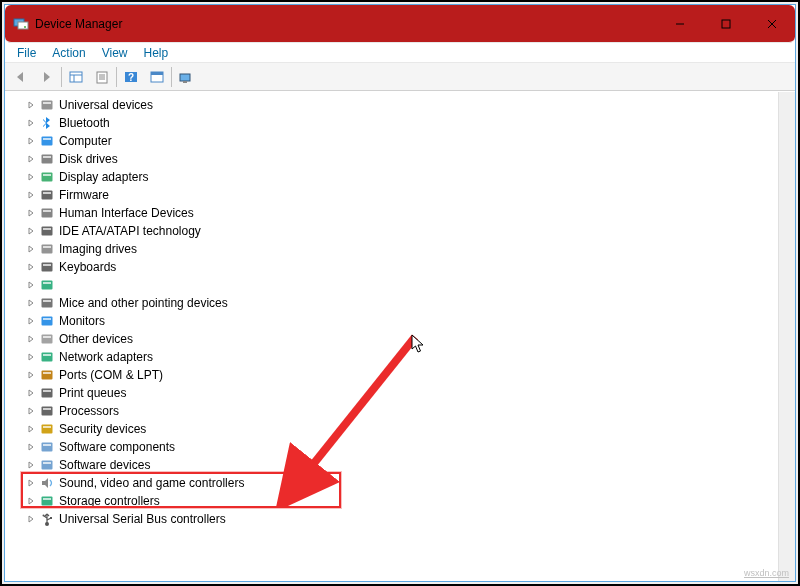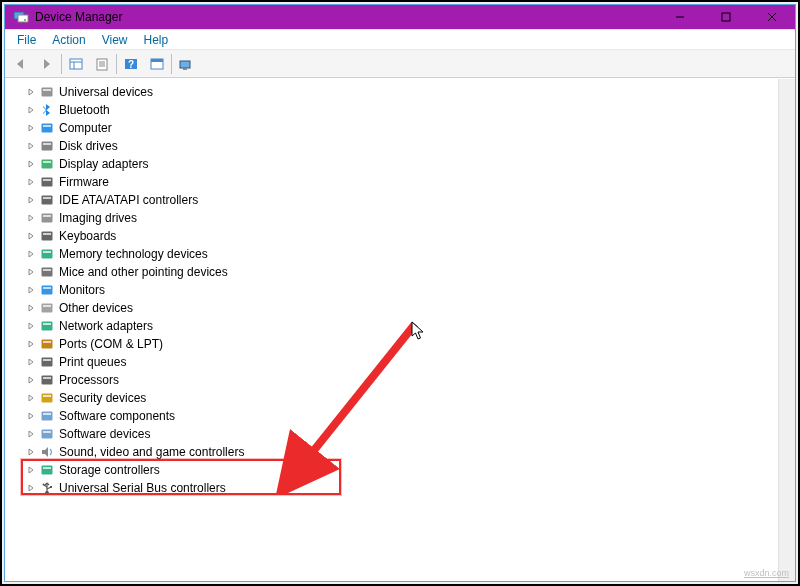--- a/index.html
+++ b/index.html
@@ -1,19 +1,19 @@
 <!DOCTYPE html>
 <html><head>
   <meta charset="utf-8">
   <style>
     * { box-sizing: border-box; margin: 0; padding: 0; }
     body { font-family: "Segoe UI", Tahoma, sans-serif; font-size: 12px; background: #fff; }
     .outer-border { border: 2px solid #000; width: 800px; height: 586px; position: relative; background: #f0f0f0; padding: 2px; }
     .window { width: 100%; height: 100%; border: 1px solid #5aa6e0; background: #fff; display: flex; flex-direction: column; position: relative; }
-    .titlebar { display: flex; align-items: center; height: 25px; background: #a21caf; border-bottom: 1px solid #e8e8e8; }
+    .titlebar { display: flex; align-items: center; height: 38px; background: #b91c1c; border-bottom: 1px solid #e8e8e8; border-radius: 6px; }
     .title-icon { width: 16px; height: 16px; margin-left: 8px; margin-right: 6px; }
     .title-text { flex: 1; font-size: 12px; color: #000; }
     .window-controls { display: flex; }
     .wc { width: 46px; height: 30px; display: flex; align-items: center; justify-content: center; }
     .menubar { display: flex; height: 20px; align-items: center; background: #fff; padding-left: 4px; border-bottom: 1px solid #e8e8e8; }
     .menu-item { padding: 2px 8px; font-size: 12px; color: #0369a1; }
     .toolbar { display: flex; height: 28px; align-items: center; background: #f5f5f5; border-bottom: 1px solid #d0d0d0; padding-left: 4px; gap: 2px; }
     .tb { width: 24px; height: 22px; display: flex; align-items: center; justify-content: center; border: 1px solid transparent; }
     .tb-divider { width:1px; height:20px; background:#c0c0c0; }
     .content-area { flex: 1; display: flex; position: relative; background: #fff; border-top: 1px solid #fff; }
@@ -205,25 +205,39 @@
             <span>Firmware</span>
           </div>
           <div class="tree-item">
             <span class="chevron">
               <svg width="8" height="8" viewBox="0 0 8 8">
                 <path d="M2 1 L6 4 L2 7 Z" fill="none" stroke="#888" stroke-width="1"></path>
               </svg>
             </span>
             <span class="node-icon">
               <svg width="14" height="14" viewBox="0 0 14 14">
+                <rect x="1.5" y="2.5" width="11" height="9" rx="1" fill="#777" opacity="0.9"></rect>
+                <rect x="3" y="4" width="8" height="2" fill="#fff" opacity="0.7"></rect>
+              </svg>
+            </span>
+            <span>Human Interface Devices</span>
+          </div>
+          <div class="tree-item">
+            <span class="chevron">
+              <svg width="8" height="8" viewBox="0 0 8 8">
+                <path d="M2 1 L6 4 L2 7 Z" fill="none" stroke="#888" stroke-width="1"></path>
+              </svg>
+            </span>
+            <span class="node-icon">
+              <svg width="14" height="14" viewBox="0 0 14 14">
                 <rect x="1.5" y="2.5" width="11" height="9" rx="1" fill="#555" opacity="0.9"></rect>
                 <rect x="3" y="4" width="8" height="2" fill="#fff" opacity="0.7"></rect>
               </svg>
             </span>
-            <span>IDE ATA/ATAPI controllers</span>
+            <span>IDE ATA/ATAPI technology</span>
           </div>
           <div class="tree-item">
             <span class="chevron">
               <svg width="8" height="8" viewBox="0 0 8 8">
                 <path d="M2 1 L6 4 L2 7 Z" fill="none" stroke="#888" stroke-width="1"></path>
               </svg>
             </span>
             <span class="node-icon">
               <svg width="14" height="14" viewBox="0 0 14 14">
                 <rect x="1.5" y="2.5" width="11" height="9" rx="1" fill="#888" opacity="0.9"></rect>
@@ -251,21 +265,20 @@
               <svg width="8" height="8" viewBox="0 0 8 8">
                 <path d="M2 1 L6 4 L2 7 Z" fill="none" stroke="#888" stroke-width="1"></path>
               </svg>
             </span>
             <span class="node-icon">
               <svg width="14" height="14" viewBox="0 0 14 14">
                 <rect x="1.5" y="2.5" width="11" height="9" rx="1" fill="#2a7" opacity="0.9"></rect>
                 <rect x="3" y="4" width="8" height="2" fill="#fff" opacity="0.7"></rect>
               </svg>
             </span>
-            <span>Memory technology devices</span>
           </div>
           <div class="tree-item">
             <span class="chevron">
               <svg width="8" height="8" viewBox="0 0 8 8">
                 <path d="M2 1 L6 4 L2 7 Z" fill="none" stroke="#888" stroke-width="1"></path>
               </svg>
             </span>
             <span class="node-icon">
               <svg width="14" height="14" viewBox="0 0 14 14">
                 <rect x="1.5" y="2.5" width="11" height="9" rx="1" fill="#666" opacity="0.9"></rect>

